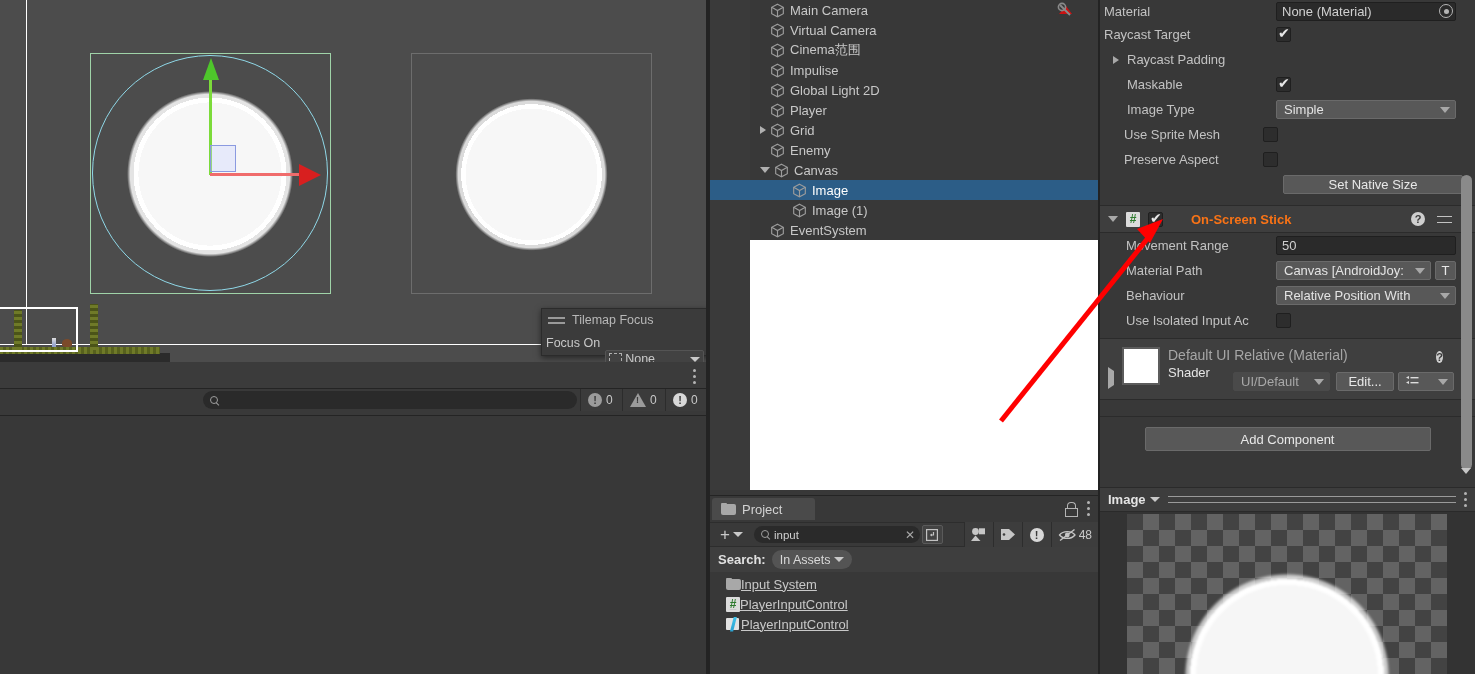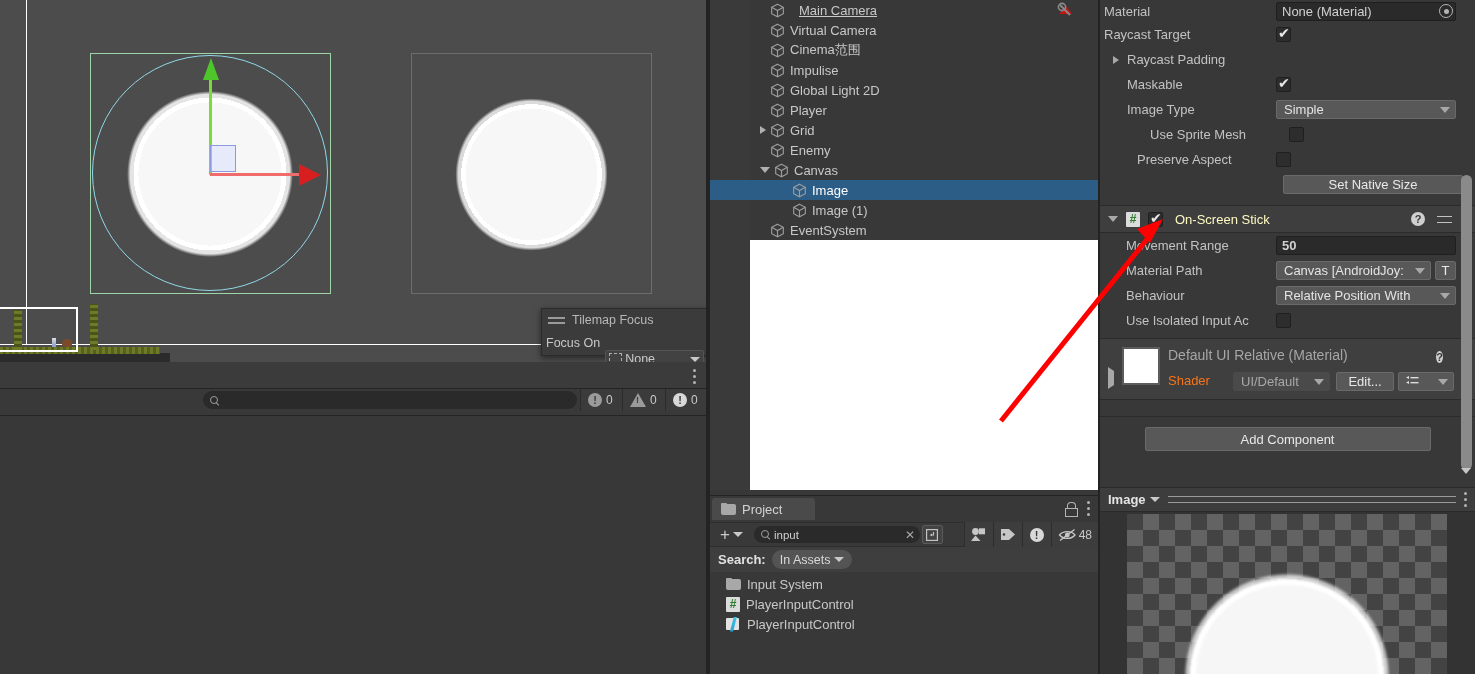--- a/index.html
+++ b/index.html
@@ -258,22 +258,22 @@
     position: absolute; left: 0; top: 51px; width: 388px; height: 25px;
     background: #3e3e3e; display: flex; align-items: center; padding-left: 8px; gap: 6px;
   }
   #proj-search-label { font-size: 13px; color: #e0e0e0; font-weight: bold; }
   #proj-inassets {
     height: 19px; background: #545454; border-radius: 10px; display: flex;
     align-items: center; gap: 4px; padding: 0 8px;
   }
   #proj-inassets-label { font-size: 12.5px; color: #d8d8d8; }
   #proj-results { position: absolute; left: 0; top: 78px; width: 388px; }
-  .p-row { height: 20px; display: flex; align-items: center; gap: 6px; padding-left: 16px;
-    font-size: 13px; color: #c8c8c8; }
+  .p-row { height: 20px; display: flex; align-items: center; padding-left: 16px;
+    font-size: 13px; color: #c8c8c8; text-decoration: underline; }
   .folder-icon { width: 15px; height: 12px; position: relative; flex: 0 0 auto; }
   .folder-icon::before {
     content: ""; position: absolute; left: 0; top: 1px; width: 15px; height: 11px;
     background: #a8a8a8; border-radius: 1px 2px 2px 2px;
   }
   .folder-icon::after {
     content: ""; position: absolute; left: 0; top: 0; width: 6px; height: 2px;
     background: #a8a8a8; border-radius: 1px;
   }
   .csharp-icon {
@@ -467,21 +467,21 @@
   <div id="hierarchy-panel">
     <div id="hier-left-strip" style="left:0;"></div>
     <div id="hier-white-area" style="left:40px;"></div>
     <div id="hierarchy-list">
         <div class="h-row">
           <span class="h-arrow hidden" style="margin-left: 50px;"></span>
           <span class="cube-icon" style="margin-left: 4px;"><svg viewBox="0 0 16 16" width="15" height="15">
               <path d="M8 1.3 L14.2 4.6 L14.2 11.4 L8 14.7 L1.8 11.4 L1.8 4.6 Z" fill="none" stroke="#9c9c9c" stroke-width="1.2"></path>
               <path d="M1.8 4.6 L8 8 L14.2 4.6 M8 8 L8 14.7" fill="none" stroke="#9c9c9c" stroke-width="1.2"></path>
             </svg></span>
-          <span style="margin-left: 14px; text-decoration: underline;">Main Camera</span>
+          <span style="margin-left: 5px;">Main Camera</span>
         </div>
         <div class="h-row">
           <span class="h-arrow hidden" style="margin-left: 50px;"></span>
           <span class="cube-icon" style="margin-left: 4px;"><svg viewBox="0 0 16 16" width="15" height="15">
               <path d="M8 1.3 L14.2 4.6 L14.2 11.4 L8 14.7 L1.8 11.4 L1.8 4.6 Z" fill="none" stroke="#9c9c9c" stroke-width="1.2"></path>
               <path d="M1.8 4.6 L8 8 L14.2 4.6 M8 8 L8 14.7" fill="none" stroke="#9c9c9c" stroke-width="1.2"></path>
             </svg></span>
           <span style="margin-left: 5px;">Virtual Camera</span>
         </div>
         <div class="h-row">
@@ -687,55 +687,55 @@
 
     <div class="insp-row">
       <span class="insp-label w" style="margin-left:23px;width:149px;">Image Type</span>
       <div class="dropdown" style="width:180px;">
         <span class="txt">Simple</span>
         <span class="tri-down"></span>
       </div>
     </div>
 
     <div class="insp-row">
-      <span class="insp-label indent" style="width:139px;margin-left:46px;">Use Sprite Mesh</span>
+      <span class="insp-label indent" style="width:139px;margin-left:20px;">Use Sprite Mesh</span>
       <span class="chk"></span>
     </div>
 
     <div class="insp-row">
-      <span class="insp-label indent" style="width:139px;margin-left:33px;">Preserve Aspect</span>
+      <span class="insp-label indent" style="width:139px;margin-left:20px;">Preserve Aspect</span>
       <span class="chk"></span>
     </div>
 
     <div class="insp-row" style="justify-content:flex-end;padding-right:12px;">
       <div class="btn-grey" style="width:180px;height:19px;">Set Native Size</div>
     </div>
 
     <div style="height:8px;"></div>
     <div class="insp-divider"></div>
 
     <div class="insp-row" style="height:26px;background:#3e3e3e;padding-left:8px;gap:8px;">
       <span class="tri-down"></span>
       <span class="csharp-icon">#</span>
       <span class="chk on"></span>
-      <span style="font-size:13px;color:#fef9c3;font-weight:normal;margin-left:4px;">On-Screen Stick</span>
+      <span style="font-size:13px;color:#f97316;font-weight:bold;margin-left:20px;">On-Screen Stick</span>
       <span style="flex:1"></span>
       <span class="help-icon">?</span>
       <span class="preset-icon" style="margin-left:4px;"></span>
       <span class="kebab" style="margin-left:6px;margin-right:6px;">
           <i></i>
           <i></i>
           <i></i>
         </span>
     </div>
     <div class="insp-divider"></div>
 
     <div class="insp-row">
       <span class="insp-label w" style="margin-left:22px;width:150px;">Movement Range</span>
-      <div class="field-objref" style="width:180px;font-weight:bold;">
+      <div class="field-objref" style="width:180px;">
         <span class="txt">50</span>
       </div>
     </div>
 
     <div class="insp-row">
       <span class="insp-label w" style="margin-left:22px;width:150px;">Material Path</span>
       <div class="dropdown" style="width:155px;">
         <span class="txt">Canvas [AndroidJoy:</span>
         <span class="tri-down"></span>
       </div>
@@ -763,21 +763,21 @@
       <div style="position:absolute;left:22px;top:8px;width:38px;height:38px;background:#ffffff;border:2px solid #5c5c5c;"></div>
       <div style="position:absolute;left:68px;top:8px;font-size:14px;color:#a6a6a6;">Default UI Relative (Material)</div>
       <div style="position:absolute;right:32px;top:11px;"><span class="help-icon">?</span></div>
       <div style="position:absolute;right:10px;top:10px;">
           <span class="kebab">
             <i></i>
             <i></i>
             <i></i>
           </span>
         </div>
-      <div style="position:absolute;left:68px;top:34px;font-size:13px;color:#f97316;">Shader</div>
+      <div style="position:absolute;left:68px;top:26px;font-size:13px;color:#e5e5e5;">Shader</div>
       <div class="dropdown" style="position:absolute;left:133px;top:33px;width:97px;background:#4a4a4a;border-color:#4a4a4a;">
         <span class="txt" style="color:#a8a8a8;">UI/Default</span>
         <span class="tri-down"></span>
       </div>
       <div class="btn-grey" style="position:absolute;left:236px;top:33px;width:58px;height:19px;">Edit...</div>
       <div class="dropdown" style="position:absolute;left:298px;top:33px;width:56px;">
         <span style="display:inline-block;width:13px;">
           <svg width="13" height="10" viewBox="0 0 13 10">
             <path d="M0 1.5 L3 0 L3 3 Z" fill="#ddd"></path>
             <rect x="4.5" y="1" width="8" height="1.4" fill="#ddd"></rect>

